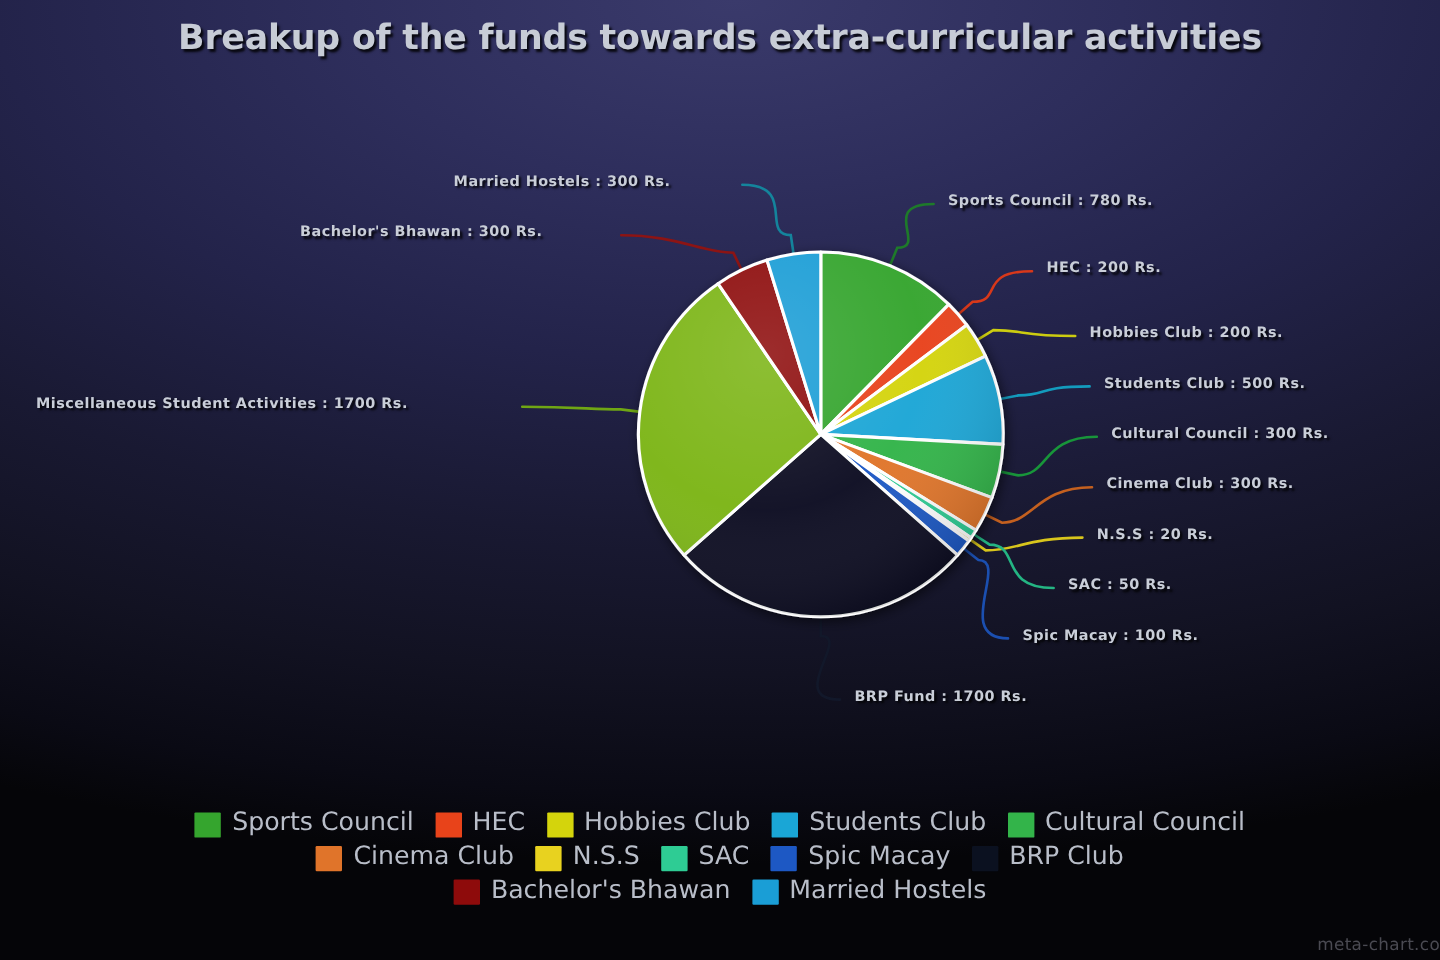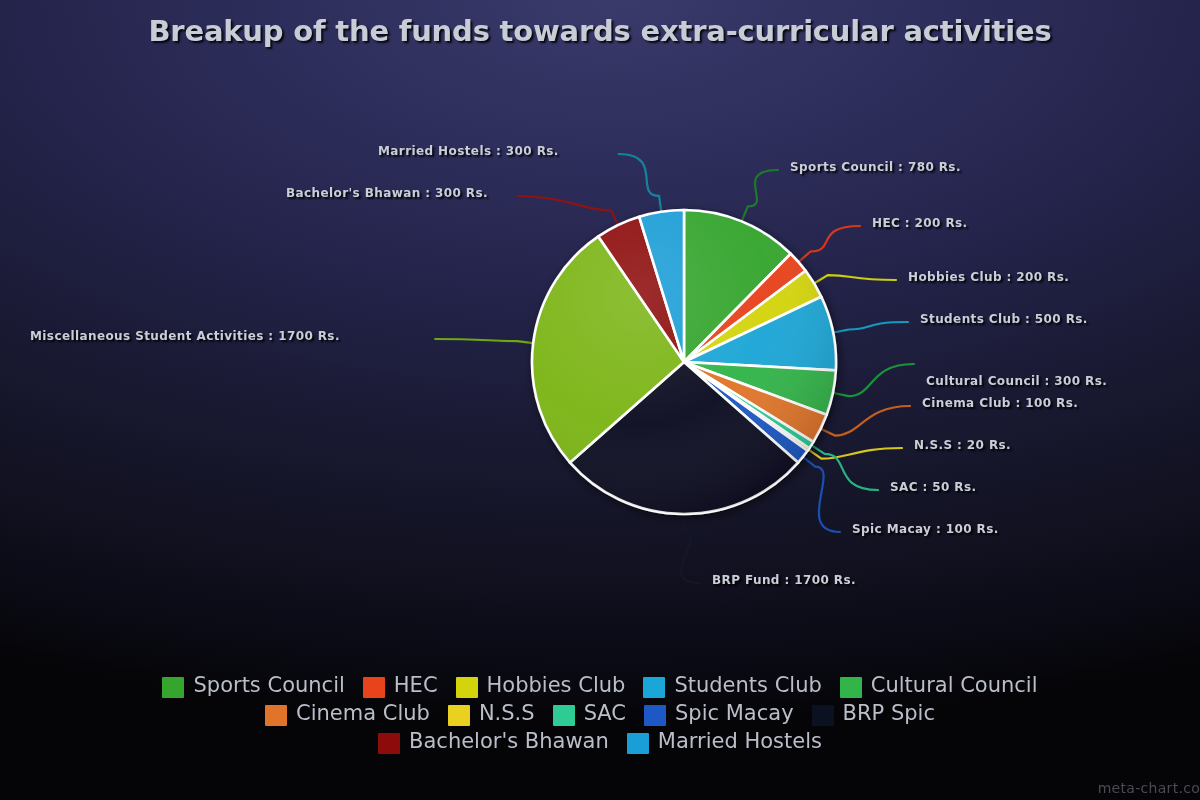--- a/index.html
+++ b/index.html
@@ -148,28 +148,28 @@
         <path d="M 684 362 L 639.1972134895425 216.75293352050664 A 152 152 0 0 1 684 210 Z" fill="#1a9ed6" stroke="#ffffff" stroke-width="2.6" stroke-linejoin="round"></path>
       </g>
     <circle id="pie-sheen" cx="684" cy="362" r="152" fill="url(#sheen)" pointer-events="none"></circle>
   </svg>
 
   <div id="callout-layer">
       <div class="callout right" style="left: 790px; top: 160px;">Sports Council : 780 Rs.</div>
       <div class="callout right" style="left: 872px; top: 216px;">HEC : 200 Rs.</div>
       <div class="callout right" style="left: 908px; top: 270px; text-align: right;">Hobbies Club : 200 Rs.</div>
       <div class="callout right" style="left: 920px; top: 312px;">Students Club : 500 Rs.</div>
-      <div class="callout right" style="left: 926px; top: 354px; margin-top: 20px;">Cultural Council : 300 Rs.</div>
-      <div class="callout right" style="left: 922px; top: 396px;">Cinema Club : 100 Rs.</div>
+      <div class="callout right" style="left: 926px; top: 354px;">Cultural Council : 300 Rs.</div>
+      <div class="callout right" style="left: 922px; top: 396px;">Cinema Club : 300 Rs.</div>
       <div class="callout right" style="left: 914px; top: 438px;">N.S.S : 20 Rs.</div>
       <div class="callout right" style="left: 890px; top: 480px;">SAC : 50 Rs.</div>
       <div class="callout right" style="left: 852px; top: 522px;">Spic Macay : 100 Rs.</div>
       <div class="callout right" style="left: 712px; top: 573px;">BRP Fund : 1700 Rs.</div>
       <div class="callout left" style="left: 30px; top: 329px;">Miscellaneous Student Activities : 1700 Rs.</div>
-      <div class="callout left" style="left: 250px; top: 186px; margin-left: 36px;">Bachelor's Bhawan : 300 Rs.</div>
+      <div class="callout left" style="left: 250px; top: 186px;">Bachelor's Bhawan : 300 Rs.</div>
       <div class="callout left" style="left: 378px; top: 144px;">Married Hostels : 300 Rs.</div>
     </div>
 
   <div id="legend">
       <div class="legend-row">
         <div class="legend-item">
           <span class="legend-swatch" style="background: rgb(53, 165, 46);"></span>
           <span class="legend-label">Sports Council</span>
         </div>
         <div class="legend-item">
@@ -201,21 +201,21 @@
         <div class="legend-item">
           <span class="legend-swatch" style="background: rgb(46, 204, 148);"></span>
           <span class="legend-label">SAC</span>
         </div>
         <div class="legend-item">
           <span class="legend-swatch" style="background: rgb(29, 88, 196);"></span>
           <span class="legend-label">Spic Macay</span>
         </div>
         <div class="legend-item">
           <span class="legend-swatch" style="background: rgb(11, 17, 32);"></span>
-          <span class="legend-label">BRP Spic</span>
+          <span class="legend-label">BRP Club</span>
         </div>
       </div>
       <div class="legend-row">
         <div class="legend-item">
           <span class="legend-swatch" style="background: rgb(142, 11, 11);"></span>
           <span class="legend-label">Bachelor's Bhawan</span>
         </div>
         <div class="legend-item">
           <span class="legend-swatch" style="background: rgb(26, 158, 214);"></span>
           <span class="legend-label">Married Hostels</span>

